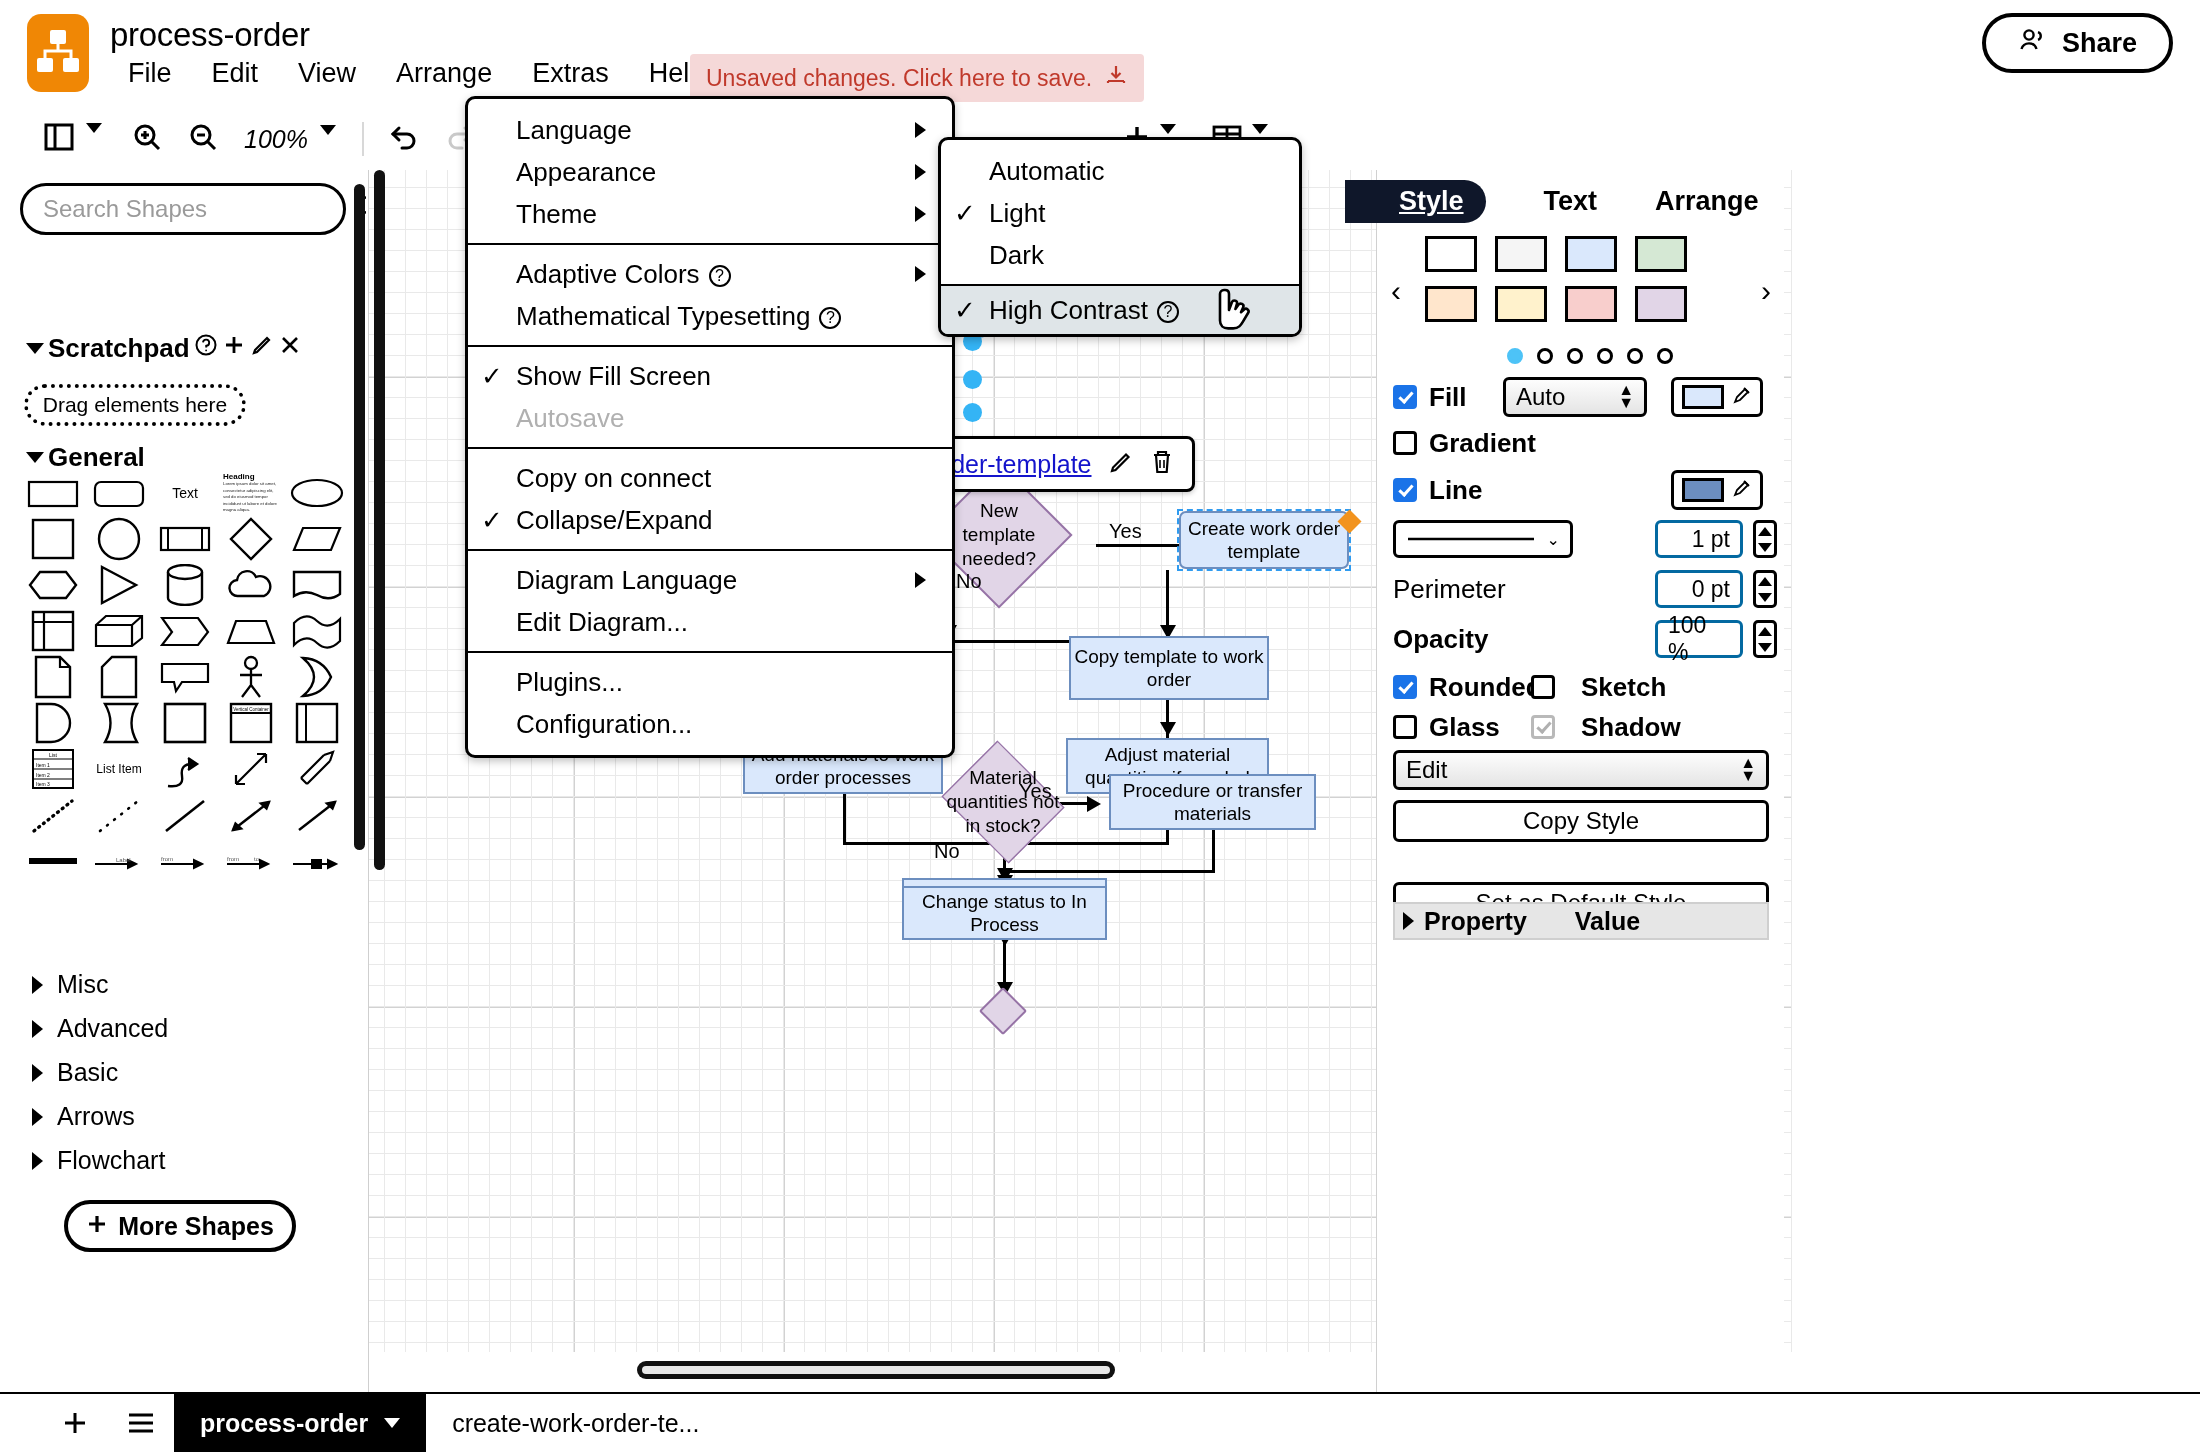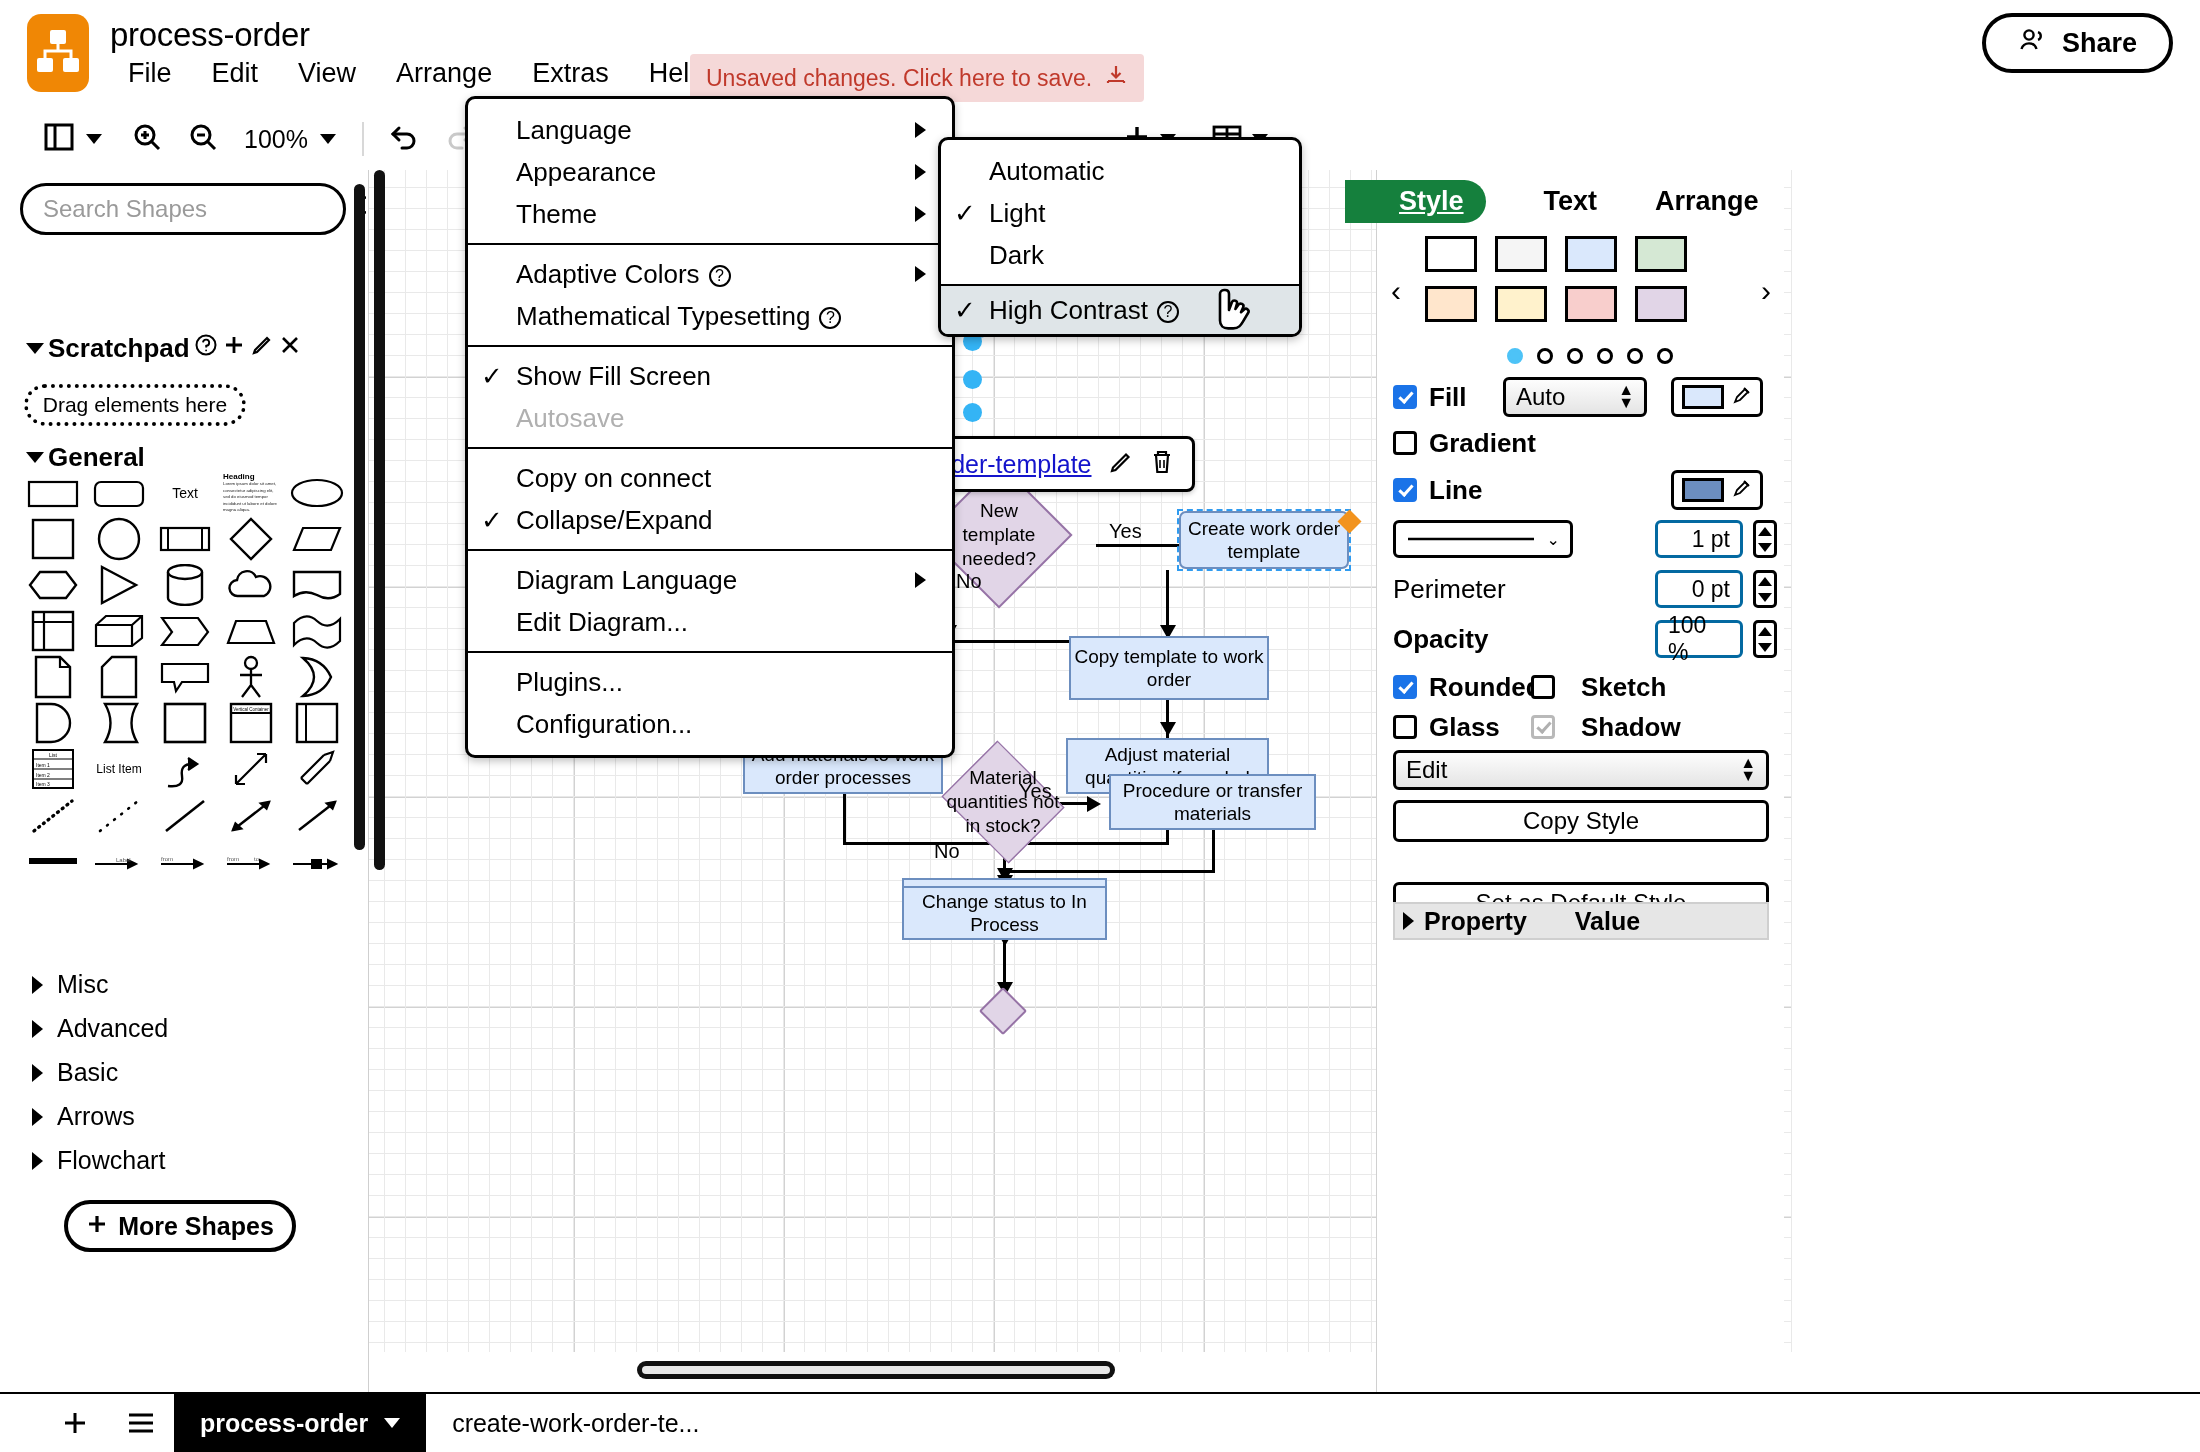--- a/index.html
+++ b/index.html
@@ -64,21 +64,21 @@
   }
   .hdr-right-icons .ic { cursor: pointer; }
 
   
   .toolbar {
     position: absolute; left: 0; top: 108px;
     width: 2200px; height: 62px;
     background: #ffffff;
     display: flex; align-items: center;
   }
-  .tb-item { display: flex; align-items: center; cursor: pointer; }
+  .tb-item { display: flex; cursor: pointer; font-style: italic; }
   .tb-zoom-label { font-size: 25px; color: #000; }
   .tb-sep { width: 2px; height: 34px; background: #D8D8D8; }
   .caret-dn {
     width: 0; height: 0;
     border-left: 8px solid transparent;
     border-right: 8px solid transparent;
     border-top: 10px solid #000;
   }
 
   
@@ -308,21 +308,21 @@
   .fmt-tabs {
     position: absolute; left: 0; top: 0;
     width: 408px; height: 62px;
     display: flex; align-items: center;
   }
   .fmt-tab {
     font-size: 27px; font-weight: 700; color: #000;
     padding: 6px 22px; cursor: pointer;
   }
   .fmt-tab.active {
-    background: #15803d; color: #fff;
+    background: #0f172a; color: #fff;
     border-radius: 0 24px 24px 0;
     text-decoration: underline;
     margin-left: -32px; padding-left: 54px;
   }
   .swatch-area { position: absolute; left: 0; top: 66px; width: 408px; }
   .swatch-grid {
     position: absolute; left: 48px; top: 0;
     display: grid; grid-template-columns: repeat(4, 52px);
     gap: 14px 18px;
   }

